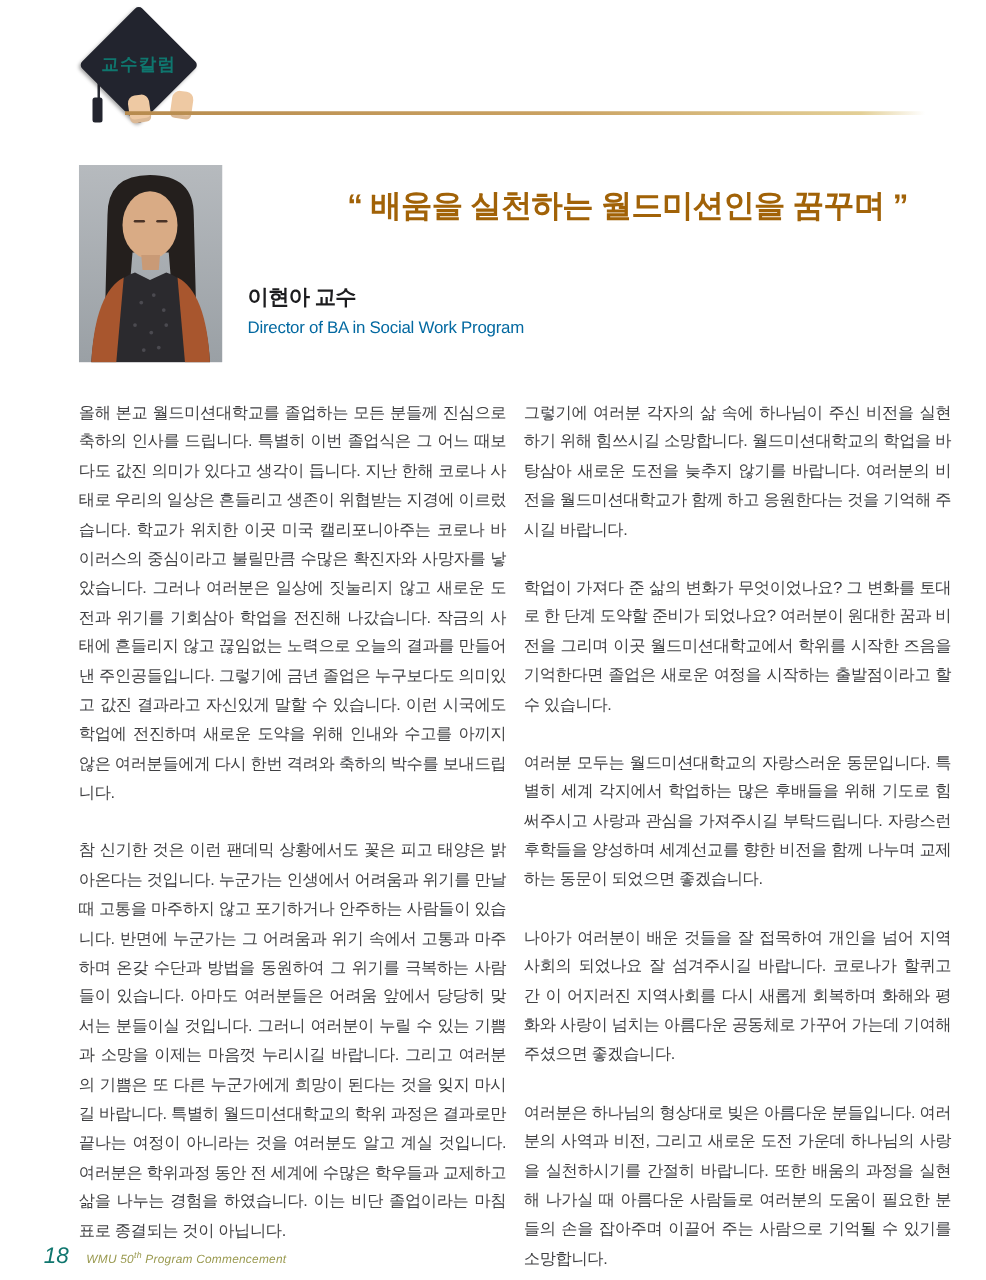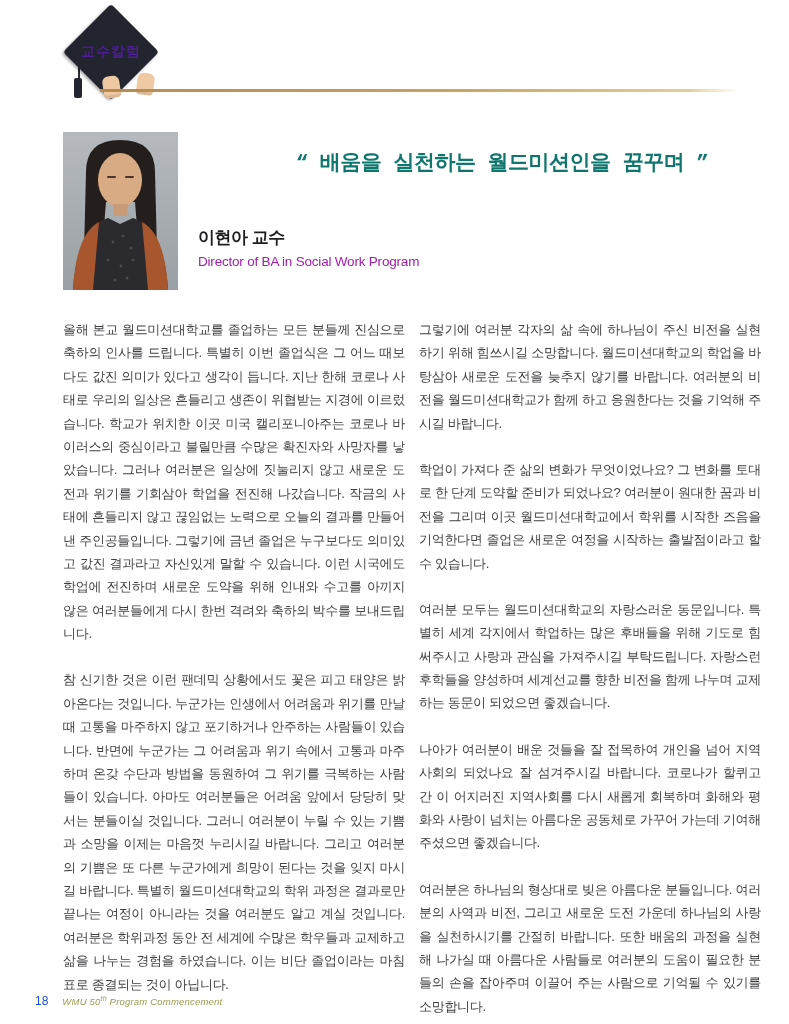--- a/index.html
+++ b/index.html
@@ -2,46 +2,46 @@
 <html><head>
 <meta charset="utf-8">
 <style>
   html,body{margin:0;padding:0;}
   body{background:#ffffff;font-family:"Liberation Sans","DejaVu Sans",sans-serif;}
   .page{position:relative;width:789px;height:1024px;background:#ffffff;overflow:hidden;}
 
   
   .cap-wrap{position:absolute;left:45px;top:10px;width:150px;height:90px;}
   .cap-diamond{position:absolute;left:32px;top:8px;width:68px;height:68px;background:#22242e;transform:rotate(45deg);border-radius:4px;box-shadow:0 2px 3px rgba(0,0,0,.35);}
-  .cap-label{position:absolute;left:32px;top:33px;width:68px;text-align:center;color:#4c1d95;font-weight:bold;font-size:14px;letter-spacing:1px;}
+  .cap-label{position:absolute;left:32px;top:33px;width:68px;text-align:center;color:#0f766e;font-weight:bold;font-size:14px;letter-spacing:1px;}
   .cap-tassel-line{position:absolute;left:33px;top:48px;width:2px;height:22px;background:#2a2c36;}
   .cap-tassel{position:absolute;left:29px;top:68px;width:8px;height:20px;background:#23252f;border-radius:2px;}
   .hand{position:absolute;width:17px;height:22px;background:#eec9a3;border-radius:6px 6px 4px 4px;box-shadow:inset 0 -3px 0 rgba(0,0,0,.08);}
   .hand.left{left:58px;top:66px;transform:rotate(-8deg);}
   .hand.right{left:92px;top:63px;transform:rotate(8deg);}
   .gold-rule{position:absolute;left:100px;top:89px;width:640px;height:3px;
     background:linear-gradient(90deg,#b78b4e 0%,#caa262 55%,#e3cf96 92%,rgba(238,223,170,0) 100%);}
 
   
   .photo{position:absolute;left:63px;top:132px;width:115px;height:158px;overflow:hidden;}
   .photo svg{display:block;}
   .headline{position:absolute;left:232px;top:148px;width:540px;text-align:center;
-    font-size:21px;font-weight:bold;color:#0f766e;letter-spacing:-0.5px;font-family:Liberation Mono, monospace;}
+    font-size:25px;font-weight:bold;color:#a16207;letter-spacing:-0.5px;}
   .author{position:absolute;left:198px;top:226px;}
   .author-name{font-size:17px;font-weight:bold;color:#1d1d1f;letter-spacing:-0.5px;}
-  .author-role{font-size:13.5px;color:#a21caf;margin-top:5px;letter-spacing:-0.2px;}
+  .author-role{font-size:13.5px;color:#0369a1;margin-top:5px;letter-spacing:-0.2px;}
 
   
   .body-cols{position:absolute;left:63px;top:318px;width:698px;display:flex;gap:14px;}
   .col{width:342px;font-size:13px;line-height:1.8;color:#3f3f41;text-align:justify;letter-spacing:-0.3px;}
   .col p{margin:0 0 23px 0;}
 
   
   .footer{position:absolute;left:35px;top:994px;display:flex;align-items:baseline;gap:14px;}
-  .page-num{font-size:12px;color:#1d4ed8;}
+  .page-num{font-size:18px;color:#0f766e;font-style:italic;}
   .footer-caption{font-size:9.5px;font-style:italic;color:#9a9a50;letter-spacing:0.2px;}
   .footer-caption sup{font-size:7px;}
 </style>
 </head>
 <body>
 
 <div class="page">
 
   <div class="cap-wrap">
     <div class="cap-tassel-line"></div>

